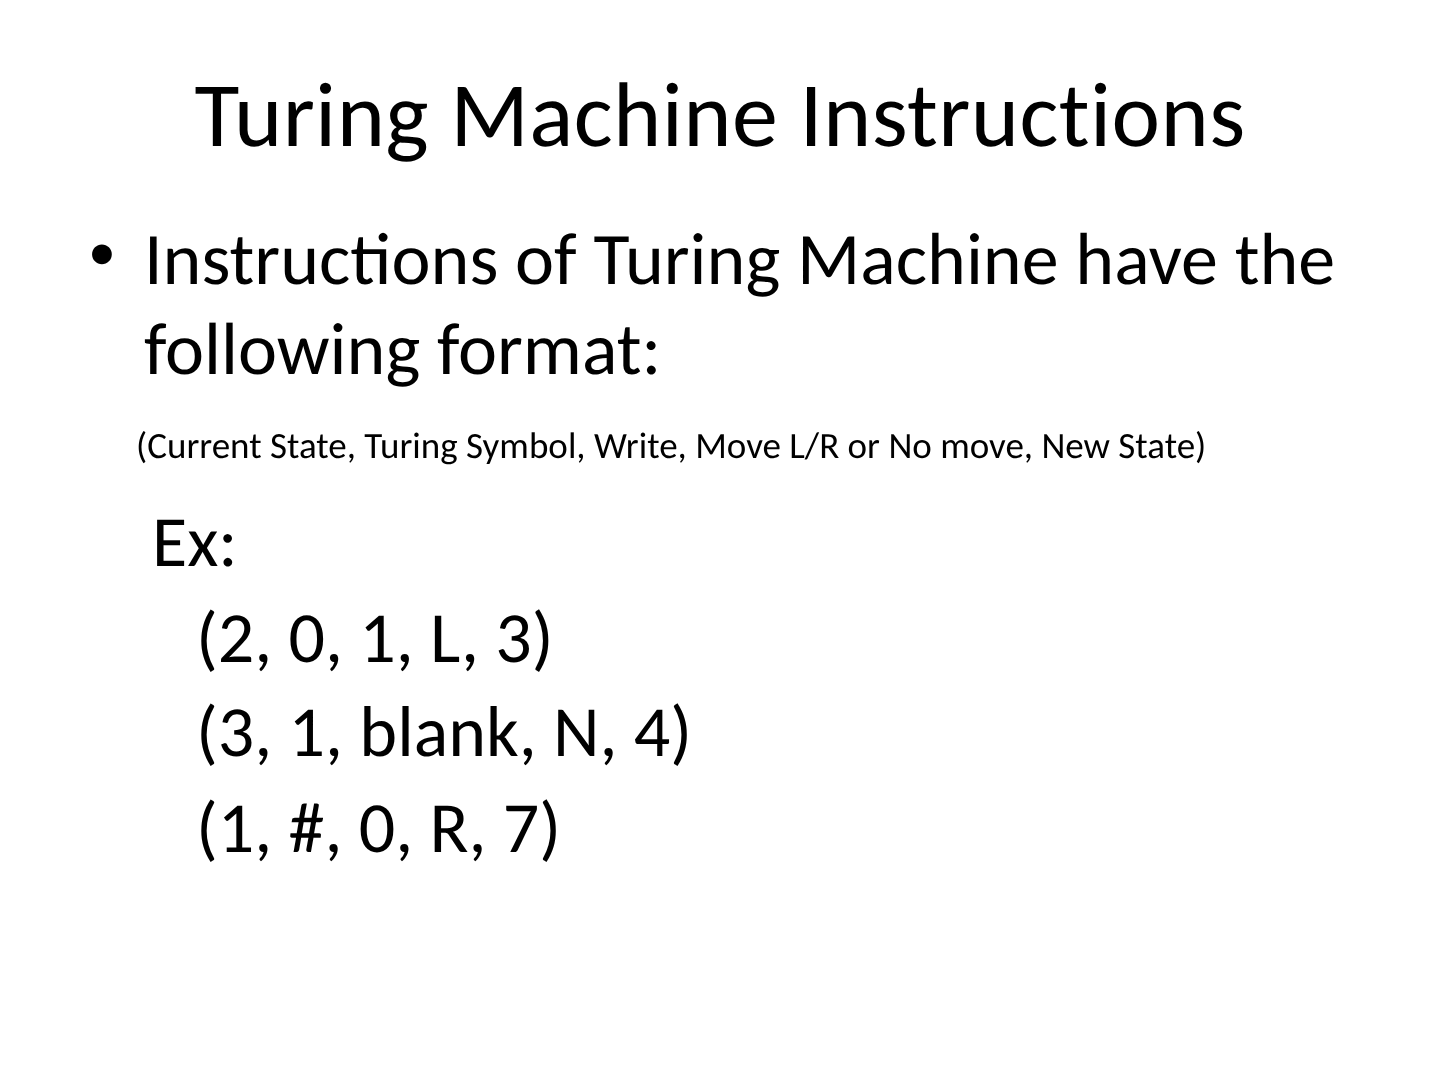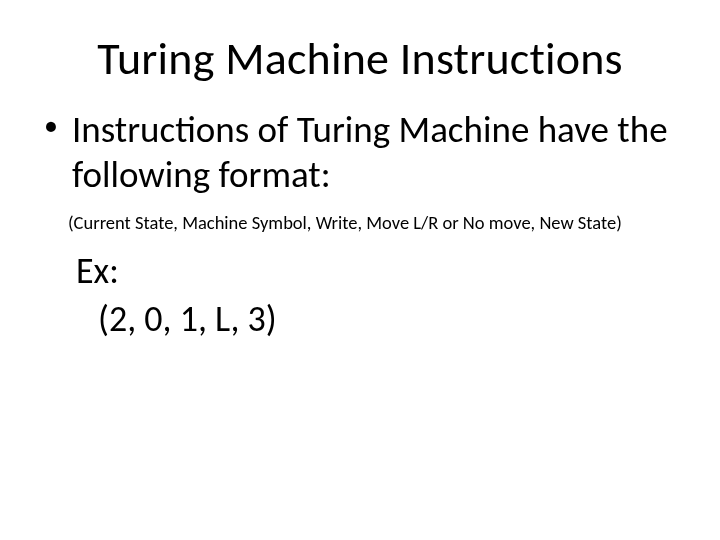--- a/index.html
+++ b/index.html
@@ -60,18 +60,20 @@
 </head>
 <body>
 
 <h1 class="title">Turing Machine Instructions</h1>
 
 <div class="bullet-wrap">
   <span class="bullet">•</span>
   <span class="bullet-text">Instructions of Turing Machine have the following format:</span>
 </div>
 
-<div class="format-line">(Current State, Machine Symbol, Write, Move L/R or No move, New State)</div>
+<div class="format-line">(Current State, Turing Symbol, Write, Move L/R or No move, New State)</div>
 
 <div class="ex-block">
   <div class="ex-label">Ex:</div>
   <div class="ex-tuple">(2, 0, 1, L, 3)</div>
+  <div class="ex-tuple">(3, 1, blank, N, 4)</div>
+  <div class="ex-tuple">(1, #, 0, R, 7)</div>
 </div>
 
 </body></html>

